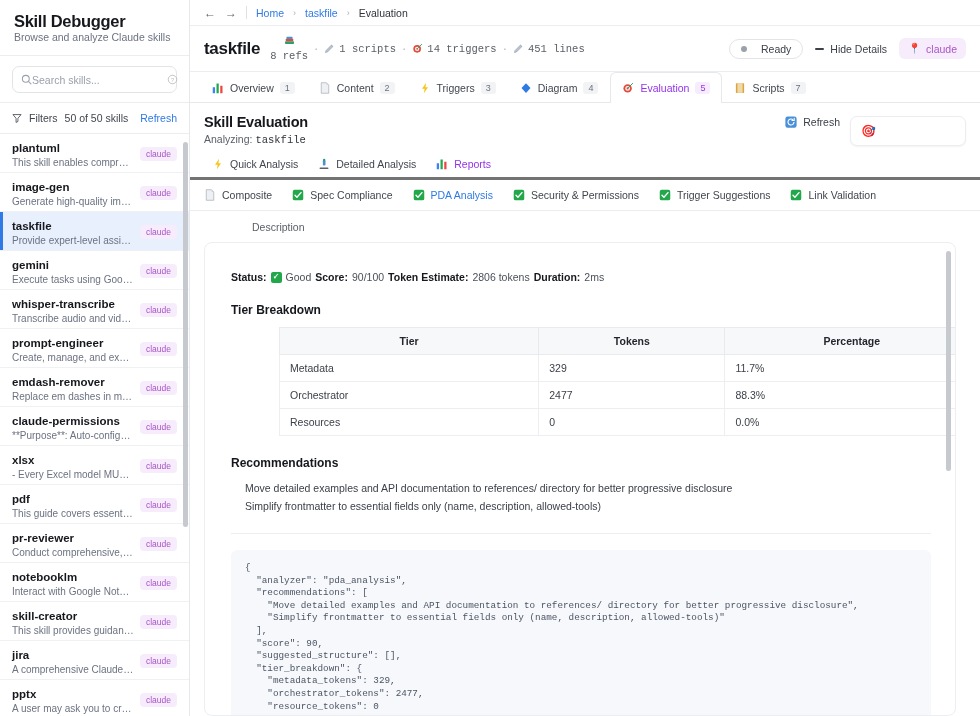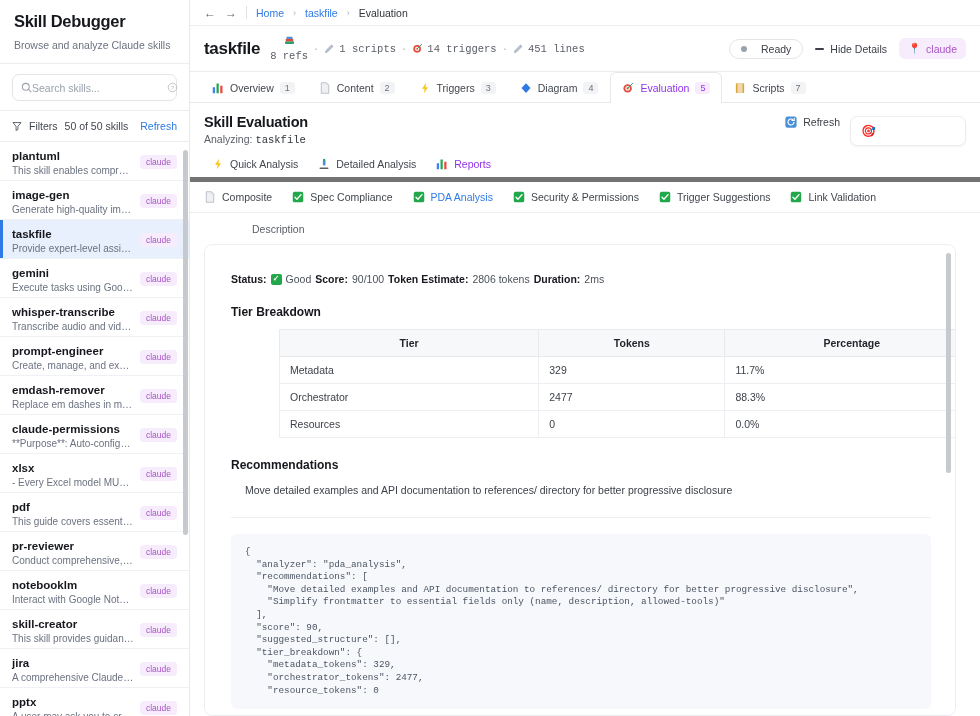--- a/index.html
+++ b/index.html
@@ -16,21 +16,21 @@
   .sidebar {
     width: 190px; height: 716px;
     background: #ffffff;
     border-right: 1px solid #e6e8eb;
     display: flex; flex-direction: column;
     flex: 0 0 190px;
     position: relative;
   }
   .sb-head { padding: 12px 14px 12px 14px; border-bottom: 1px solid #ebedf0; }
   .sb-title { font-size: 16.5px; font-weight: 700; letter-spacing: -0.3px; color: #16181d; }
-  .sb-sub { font-size: 10.5px; color: #6b7280; margin-top: 8px; }
+  .sb-sub { font-size: 10.5px; color: #6b7280; margin-top: 0; }
 
   .sb-search-wrap { padding: 10px 12px 9px 12px; border-bottom: 1px solid #ebedf0; }
   .sb-search {
     display: flex; align-items: center; 
     height: 27px; border: 1px solid #e2e4e8; border-radius: 7px;
     background: #fff; padding: 0 8px;
   }
   .sb-search input {
     border: none; outline: none; flex: 1;
     font-size: 10.5px; font-family: inherit; color: #1f2328;
@@ -143,21 +143,21 @@
   .dart-card {
     width: 116px; height: 30px; background: #fff;
     border: 1px solid #ebedf0; border-radius: 7px;
     display: flex; align-items: center; justify-content: flex-start;
     padding-left: 10px;
     box-shadow: 0 1px 2px rgba(16,22,26,0.05);
   }
 
   .subtabs {
     display: flex; align-items: center; gap: 20px;
-    padding: 12px 14px 7px 22px; border-bottom: 5px solid #737373;
+    padding: 12px 14px 7px 22px; border-bottom: 3px solid #737373;
     font-size: 10.5px; color: #41464e;
   }
   .subtab { display: flex; align-items: center; gap: 6px; cursor: pointer; }
   .subtab.active { color: #9333ea; }
 
   .analyzers {
     display: flex; align-items: center; gap: 20px;
     padding: 9px 14px 9px 14px; border-bottom: 1px solid #ebedf0;
     font-size: 10.5px; color: #41464e;
   }
@@ -655,20 +655,21 @@
                 <td>Resources</td>
                 <td>0</td>
                 <td>0.0%</td>
               </tr>
             </tbody>
         </table>
 
         <div class="sec-h">Recommendations</div>
         <div class="rec-list" id="rec-list">
             <div class="rec">Move detailed examples and API documentation to references/ directory for better progressive disclosure</div>
+            <div class="rec">Simplify frontmatter to essential fields only (name, description, allowed-tools)</div>
           </div>
 
         <div class="hr"></div>
 
         <div class="codebox">{
   "analyzer": "pda_analysis",
   "recommendations": [
     "Move detailed examples and API documentation to references/ directory for better progressive disclosure",
     "Simplify frontmatter to essential fields only (name, description, allowed-tools)"
   ],

